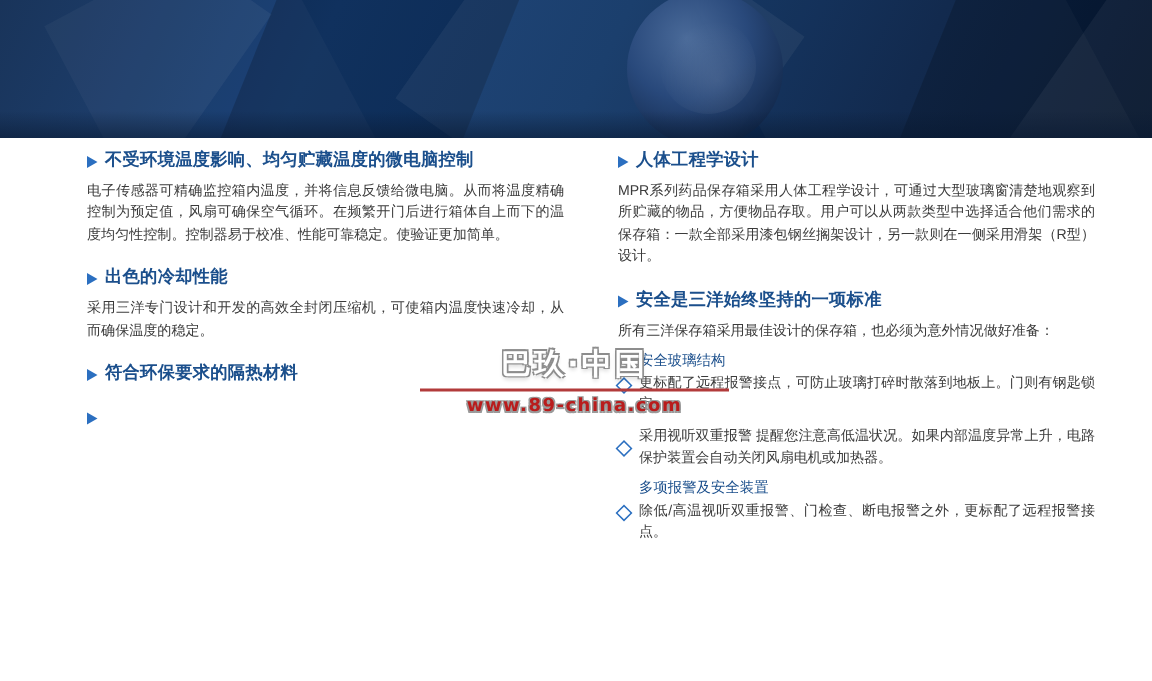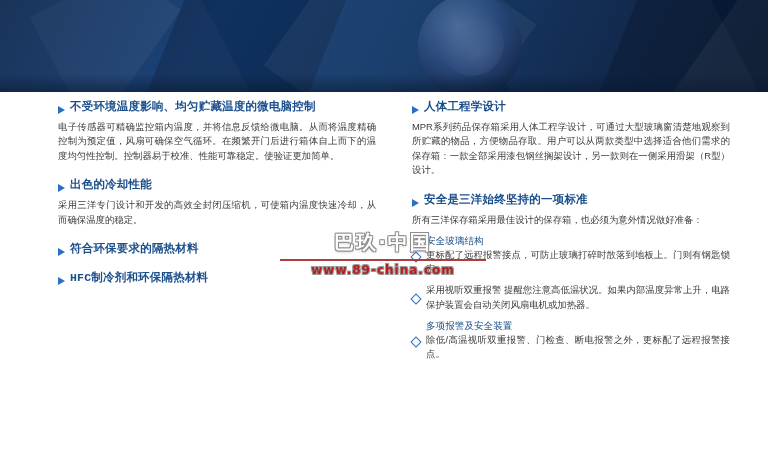--- a/index.html
+++ b/index.html
@@ -79,23 +79,22 @@
     position: absolute;
     top: 100px;
   }
   .col-left  { left: 58px;  width: 318px; }
   .col-right { left: 412px; width: 318px; }
 
   .blk { margin-bottom: 15px; }
 
   .head {
     display: flex;
-    align-items: flex-end;
+    align-items: flex-start;
     margin-bottom: 6px;
-    font-family: Liberation Mono, monospace;
   }
   .tri {
     width: 0;
     height: 0;
     border-left: 7px solid #2b6fc0;
     border-top: 4.5px solid transparent;
     border-bottom: 4.5px solid transparent;
     margin-top: 4px;
     margin-right: 5px;
     flex: 0 0 auto;
@@ -225,21 +224,20 @@
     <div class="blk">
       <div class="head">
         <div class="tri"></div>
         <div class="head-text">符合环保要求的隔热材料</div>
       </div>
     </div>
 
     <div class="blk">
       <div class="head">
         <div class="tri"></div>
-        <div class="head-text">HFC制冷剂和环保隔热材料</div>
       </div>
     </div>
 
   </div>
 
   <div class="col col-right">
 
     <div class="blk">
       <div class="head">
         <div class="tri"></div>

